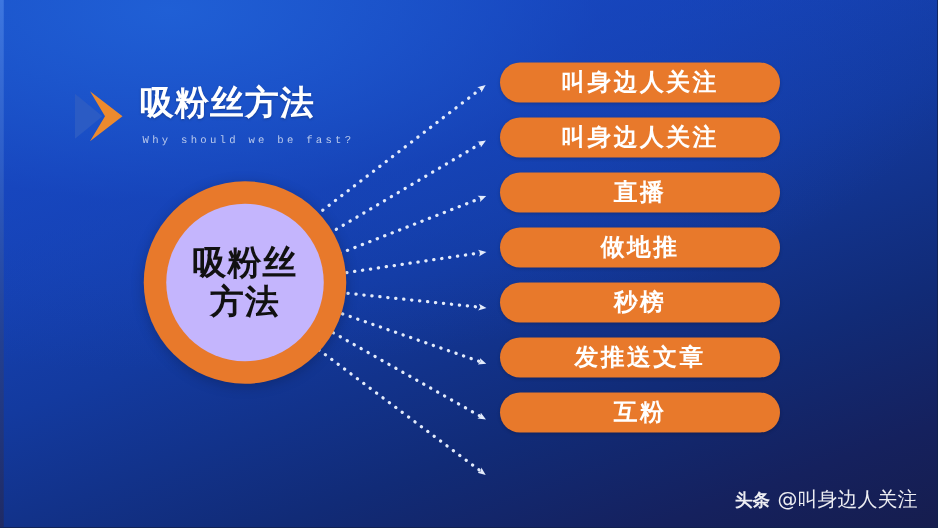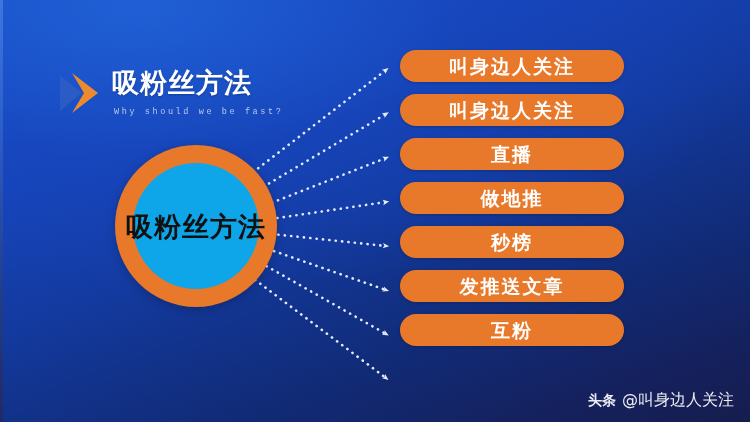--- a/index.html
+++ b/index.html
@@ -40,22 +40,22 @@
   
   #hub{
     position:absolute;left:115px;top:145px;width:162px;height:162px;
     border-radius:50%;
     background:#E8792B;
     box-shadow:0 2px 10px rgba(0,0,0,.22);
   }
   #hub-inner{
     position:absolute;left:18px;top:18px;width:126px;height:126px;
     border-radius:50%;
-    background:#0ea5e9;
-    display:flex;flex-direction:row;
+    background:#c4b5fd;
+    display:flex;flex-direction:column;
     align-items:center;justify-content:center;
   }
   .hub-line{
     color:#111111;font-size:27px;font-weight:bold;line-height:31px;
     letter-spacing:1px;white-space:nowrap;
     font-family:"DejaVu Sans","Liberation Sans",sans-serif;
   }
 
   
   #connectors{position:absolute;left:0;top:0;width:750px;height:422px;pointer-events:none;}

